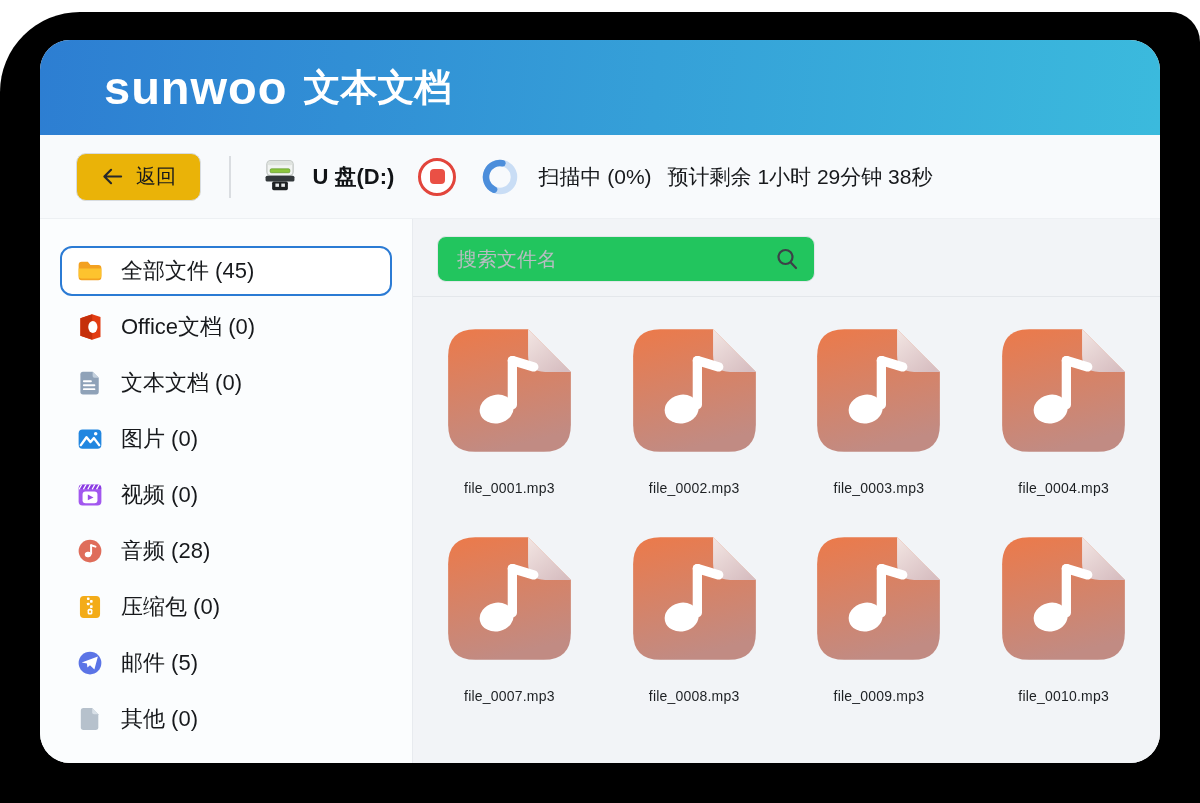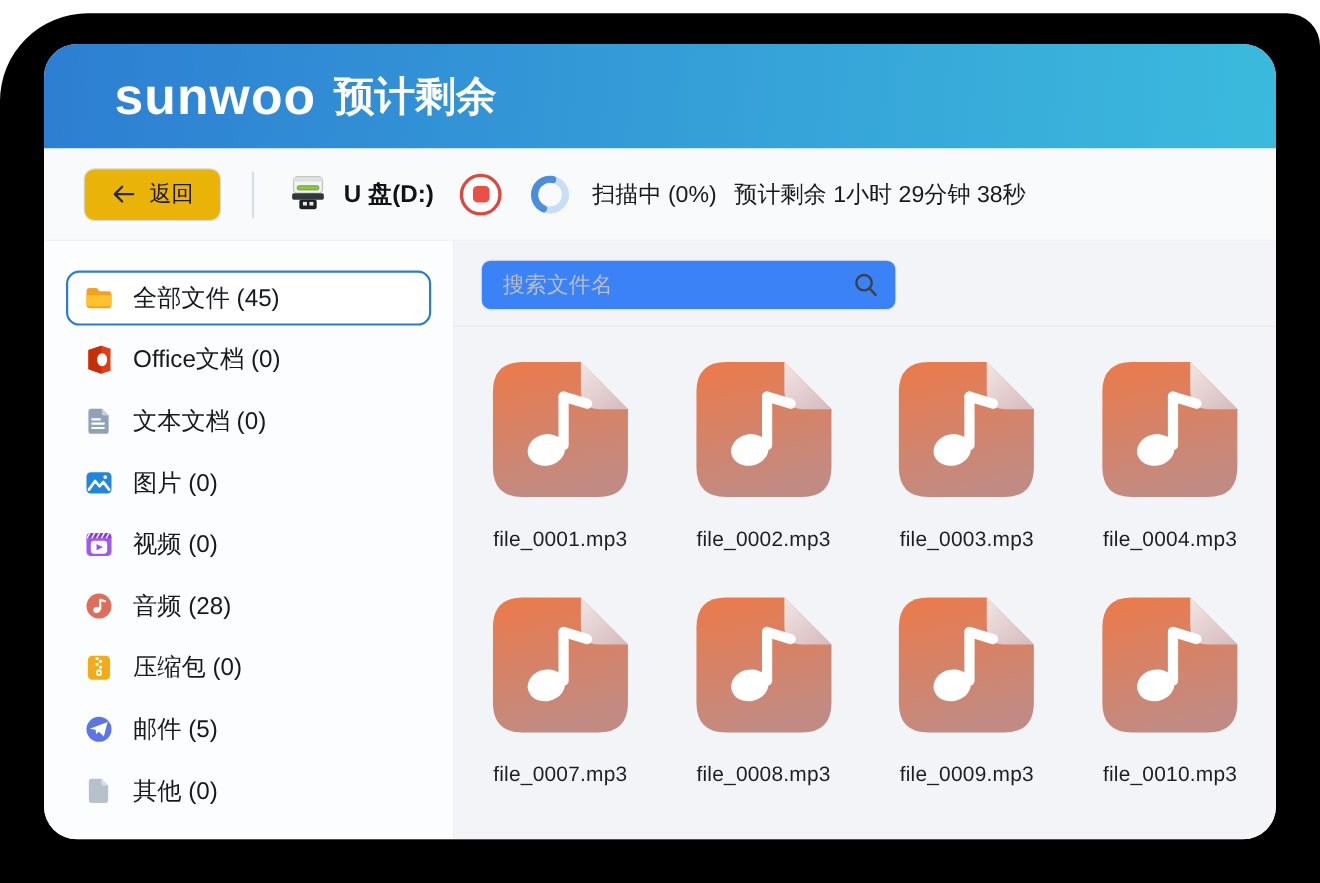--- a/index.html
+++ b/index.html
@@ -59,46 +59,46 @@
     height:50px;margin-bottom:6px;display:flex;align-items:center;gap:17px;
     padding:0 0 0 14px;border:2px solid transparent;border-radius:12px;
     font-size:22px;color:#17191c;cursor:pointer;box-sizing:border-box;
   }
   .side-item.selected{background:#fff;border-color:#2b7bd4;}
   .side-item .cat-icon{width:28px;height:28px;flex:0 0 28px;display:flex;}
   .side-item .cat-icon svg{width:28px;height:28px;}
   .main{flex:1;background:#f2f4f7;display:flex;flex-direction:column;min-width:0;}
   .search-row{padding:17px 24px 14px;border-bottom:1px solid #e4e7eb;}
   .search-box{
-    width:378px;height:46px;background:#3b82f6;border:1px solid #e3e6ea;border-radius:9px;
+    width:378px;height:46px;background:#22c55e;border:1px solid #e3e6ea;border-radius:9px;
     display:flex;align-items:center;padding:0 14px 0 17px;box-sizing:border-box;
   }
   .search-box input{
     flex:1;border:none;outline:none;background:transparent;
     font-size:20px;color:#33373c;font-family:inherit;min-width:0;
   }
   .search-box input::placeholder{color:#b9bdc2;}
   .file-grid{
     flex:1;display:grid;grid-template-columns:repeat(4,1fr);
     padding:25px 4px 0;row-gap:34px;align-content:start;justify-items:center;
   }
   .file-card{display:flex;flex-direction:column;align-items:center;cursor:pointer;width:184px;}
   .file-card svg{width:137px;height:137px;display:block;}
-  .file-name{margin-top:21px;font-size:19px;color:#1d2023;letter-spacing:.2px;}
+  .file-name{margin-top:21px;font-size:14px;color:#1d2023;letter-spacing:.2px;}
 </style>
 </head>
 <body>
 
 <div class="backdrop"></div>
 
 <div class="app-window">
 
   <div class="app-header">
     <span class="brand">sunwoo</span>
-    <span class="app-title">预计剩余</span>
+    <span class="app-title">文本文档</span>
   </div>
 
   <div class="toolbar">
     <button class="back-btn">
       <span style="display:flex;">
         <svg viewBox="0 0 24 24" width="23" height="23">
             <path d="M10.5 5 3.5 12l7 7M3.8 12H21" stroke="#26282b" stroke-width="2.2" fill="none" stroke-linecap="round" stroke-linejoin="round"></path>
           </svg>
       </span>
       <span>返回</span>

